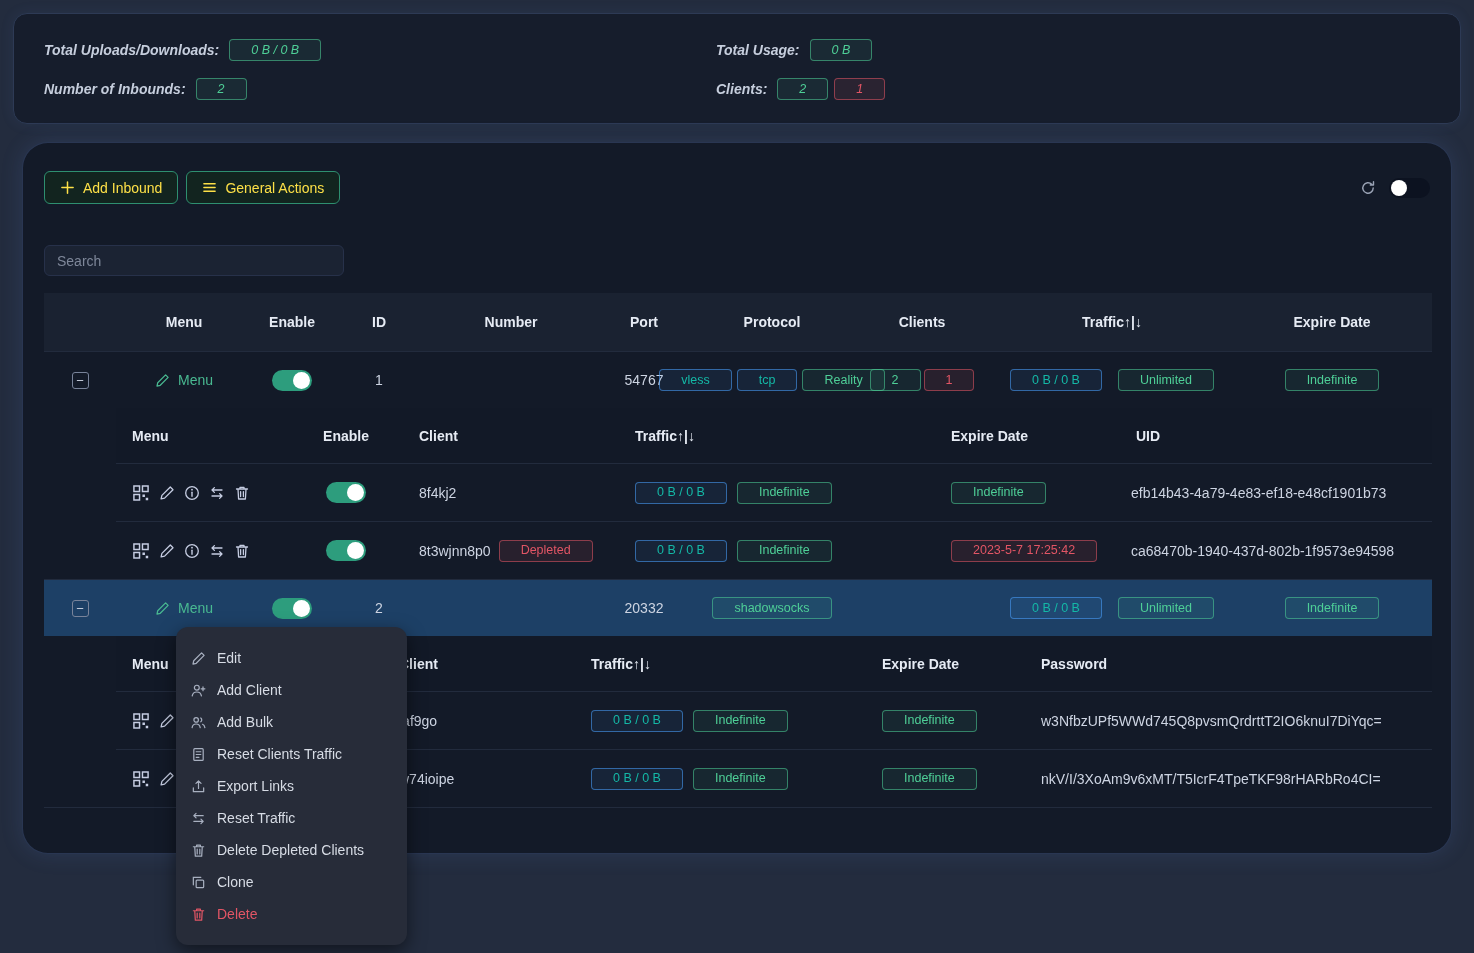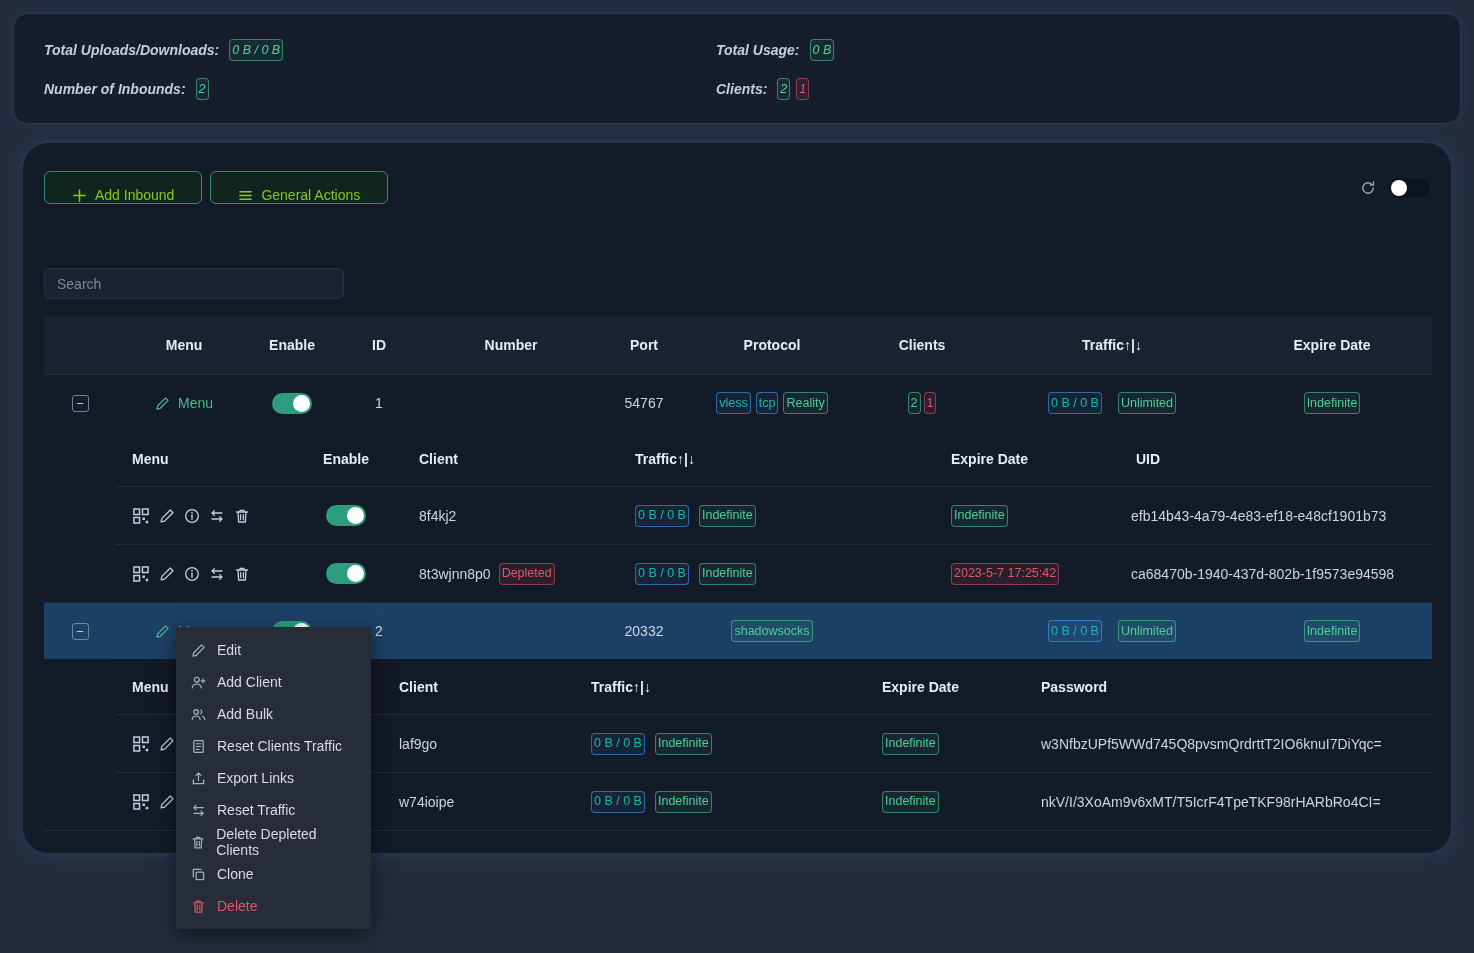--- a/index.html
+++ b/index.html
@@ -9,41 +9,41 @@
 
   
   .stats-card { position:absolute; left:13px; top:13px; width:1448px; height:111px;
     background:#161d2c; border:1px solid #2d3a55; border-radius:14px;
     box-shadow:0 0 14px rgba(90,130,210,.10); padding:25px 30px; }
   .stats-grid { display:grid; grid-template-columns:672px 1fr; row-gap:17px; }
   .stat { display:flex; align-items:center; gap:10px; font-weight:700; color:#c6cedd;font-style:italic; }
   .stat .badges { display:flex; gap:6px; }
 
   
-  .badge { display:inline-flex; align-items:center; padding:0 2px; height:22px; border-radius:4px;
+  .badge { display:inline-flex; align-items:center; padding:0 21px; height:22px; border-radius:4px;
     font-size:12.5px; font-weight:400; border:1px solid; line-height:1; white-space:nowrap; }
   .b-green { color:#4ecf97; border-color:rgba(78,207,151,.55); background:rgba(78,207,151,.08); }
   .b-blue  { color:#14b8a6; border-color:rgba(74,162,255,.55); background:rgba(74,162,255,.08); }
   .b-red   { color:#e25565; border-color:rgba(226,85,101,.55); background:rgba(226,85,101,.10); }
 
   
   .main-card { position:absolute; left:22px; top:142px; width:1430px; height:712px;
     background:#131a28; border:1px solid rgba(125,155,230,.22); border-radius:26px;
     box-shadow:0 0 22px rgba(100,140,230,.15); padding:28px 21px 0; }
 
   .toolbar { display:flex; align-items:center; gap:8px; height:33px; }
-  .btn-green { display:inline-flex; align-items:flex-end; gap:8px; height:33px; padding:0 27px;
-    background:#12241f; color:#84cc16; border:1px solid #2e8f70; border-radius:6px;
+  .btn-green { display:inline-flex; align-items:center; gap:8px; height:33px; padding:0 15px;
+    background:#12241f; color:#fde047; border:1px solid #2e8f70; border-radius:6px;
     font-size:14px; cursor:pointer; font-family:inherit; }
   .toolbar-right { margin-left:auto; display:flex; align-items:center; gap:13px; }
   .refresh-btn { color:#9aa3b5; background:none; border:none; cursor:pointer; display:flex; }
   .switch { width:41px; height:20px; border-radius:10px; background:#0c1220; position:relative; cursor:pointer; }
   .switch .knob { position:absolute; left:2px; top:2px; width:16px; height:16px; border-radius:50%; background:#fff; }
 
-  .search { display:block; margin-top:64px; width:300px; height:31px; background:#1b2333;
+  .search { display:block; margin-top:41px; width:300px; height:31px; background:#1b2333;
     border:1px solid #27314a; border-radius:6px; color:#cdd4e2; padding:0 12px; font-size:14px;
     font-family:inherit; outline:none; }
   .search::placeholder { color:#7e8799; }
 
   
   .tbl { margin-top:17px; width:1388px; font-size:14px; }
   .row-main { display:grid; grid-template-columns:72px 136px 80px 94px 170px 96px 160px 140px 240px 1fr; align-items:center; }
   .thead { height:58px; background:#1a2231; font-weight:700; color:#e6ebf4; }
   .trow { height:57px; border-top:1px solid #222b3d; }
   .trow.hl { background:#1d4066; }
@@ -75,22 +75,22 @@
   .toggle { width:40px; height:21px; border-radius:11px; background:#2d9d7d; position:relative; display:inline-block; cursor:pointer; flex:none; }
   .toggle::after { content:""; position:absolute; right:2px; top:2px; width:17px; height:17px; border-radius:50%; background:#fff; }
   .menu-link { display:inline-flex; align-items:center; gap:8px; color:#49b991; cursor:pointer; }
   .acticon { color:#c6cde2; background:none; border:none; cursor:pointer; display:flex; padding:0; }
 
   .ic { width:16px; height:16px; display:block; }
   .ic-lg { width:18px; height:18px; }
   .ic-sm { width:15px; height:15px; }
 
   
-  .ctx { position:absolute; left:176px; top:627px; width:195px; background:#272c39; border-radius:0;
-    box-shadow:0 6px 18px rgba(0,0,0,.5); padding:7px 0; z-index:50; }
+  .ctx { position:absolute; left:176px; top:627px; width:231px; background:#272c39; border-radius:12px;
+    box-shadow:0 6px 18px rgba(0,0,0,.5); padding:15px 0; z-index:50; }
   .ctx-item { display:flex; align-items:center; gap:11px; height:32px; padding:0 15px;
     color:#d7dce5; font-size:14px; cursor:pointer; }
   .ctx-item .ic { color:#a8b0c0; }
   .ctx-item.danger, .ctx-item.danger .ic { color:#e25565; }
 </style>
 </head>
 <body>
 
 <svg width="0" height="0" style="position:absolute">
   <defs>

